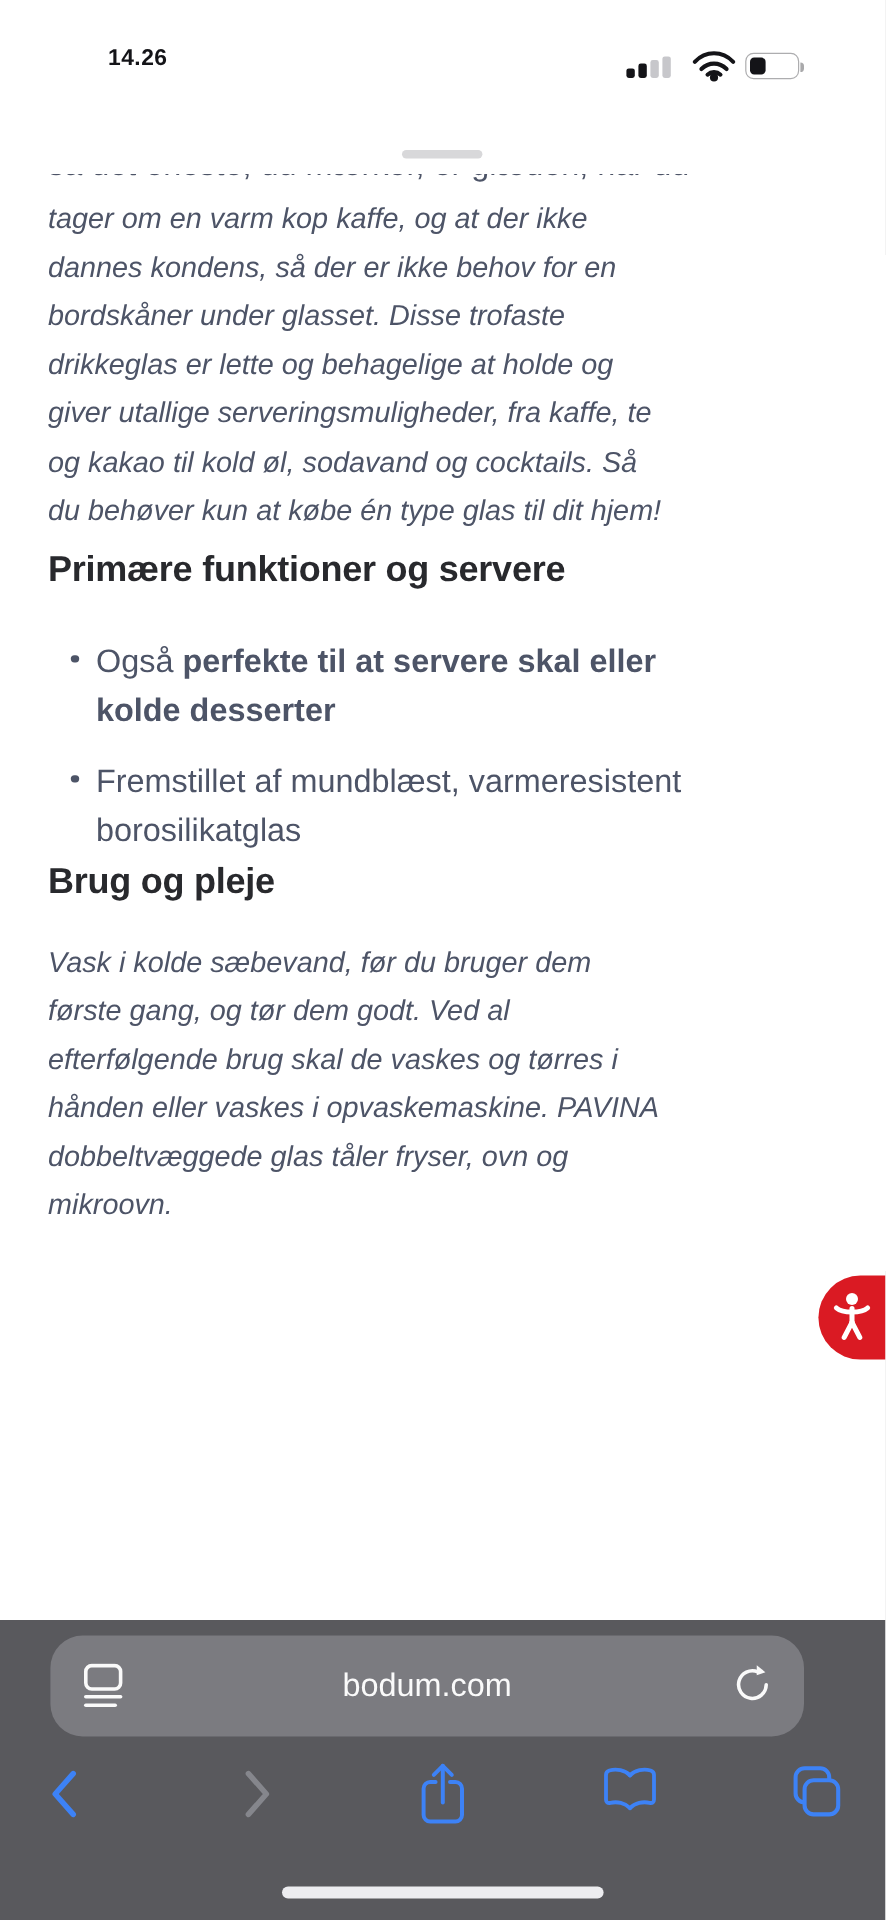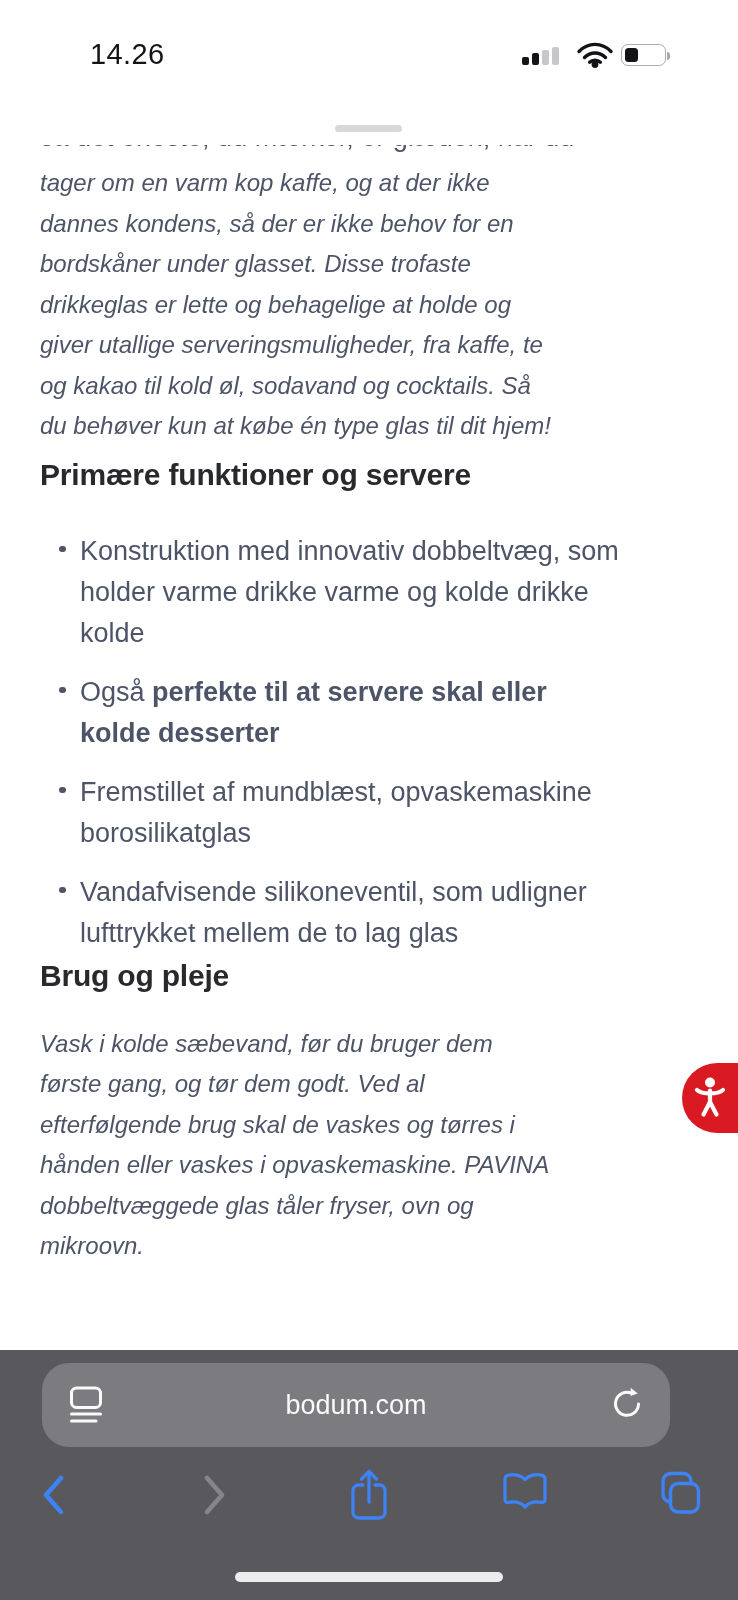--- a/index.html
+++ b/index.html
@@ -19,21 +19,21 @@
   *{box-sizing:border-box;margin:0;padding:0;}
   html,body{background:#e8e8e8;}
   body{font-family:"Liberation Sans",sans-serif;}
   .screen{
     position:relative;width:738px;height:1600px;margin:0 auto;
     background:var(--page-bg);overflow:hidden;
   }
   
   .status-time{
     position:absolute;left:90px;top:38px;
-    font-size:29px;font-weight:400;letter-spacing:.4px;color:var(--status-dark);
+    font-size:19px;font-weight:700;letter-spacing:.4px;color:var(--status-dark);
   }
   .signal{position:absolute;left:522px;top:46px;display:flex;align-items:flex-end;gap:3.5px;height:19px;}
   .signal i{display:block;width:6.5px;border-radius:2px;background:var(--status-dark);}
   .signal i:nth-child(1){height:8px;}
   .signal i:nth-child(2){height:12px;}
   .signal i:nth-child(3){height:15px;background:var(--status-gray);}
   .signal i:nth-child(4){height:18.5px;background:var(--status-gray);}
   .wifi{position:absolute;left:576px;top:42px;}
   .battery{position:absolute;left:621px;top:44px;width:45px;height:22px;
     border:1.6px solid rgba(40,40,45,.38);border-radius:7px;}
@@ -114,29 +114,24 @@
       </div>
     <p class="body">tager om en varm kop kaffe, og at der ikke
 dannes kondens, så der er ikke behov for en
 bordskåner under glasset. Disse trofaste
 drikkeglas er lette og behagelige at holde og
 giver utallige serveringsmuligheder, fra kaffe, te
 og kakao til kold øl, sodavand og cocktails. Så
 du behøver kun at købe én type glas til dit hjem!</p>
     <h3 class="features">Primære funktioner og servere</h3>
     <ul class="features" id="features-list">
-        <li><span>Konstruktion med innovativ dobbeltvæg, som
-holder varme drikke varme og kolde drikke
-kolde</span></li>
         <li><span>Også </span><span class="b">perfekte til at servere skal eller
 kolde desserter</span></li>
-        <li><span>Fremstillet af mundblæst, opvaskemaskine
+        <li><span>Fremstillet af mundblæst, varmeresistent
 borosilikatglas</span></li>
-        <li><span>Vandafvisende silikoneventil, som udligner
-lufttrykket mellem de to lag glas</span></li>
       </ul>
     <h3>Brug og pleje</h3>
     <p class="body care">Vask i kolde sæbevand, før du bruger dem
 første gang, og tør dem godt. Ved al
 efterfølgende brug skal de vaskes og tørres i
 hånden eller vaskes i opvaskemaskine. PAVINA
 dobbeltvæggede glas tåler fryser, ovn og
 mikroovn.</p>
   </div>
 

